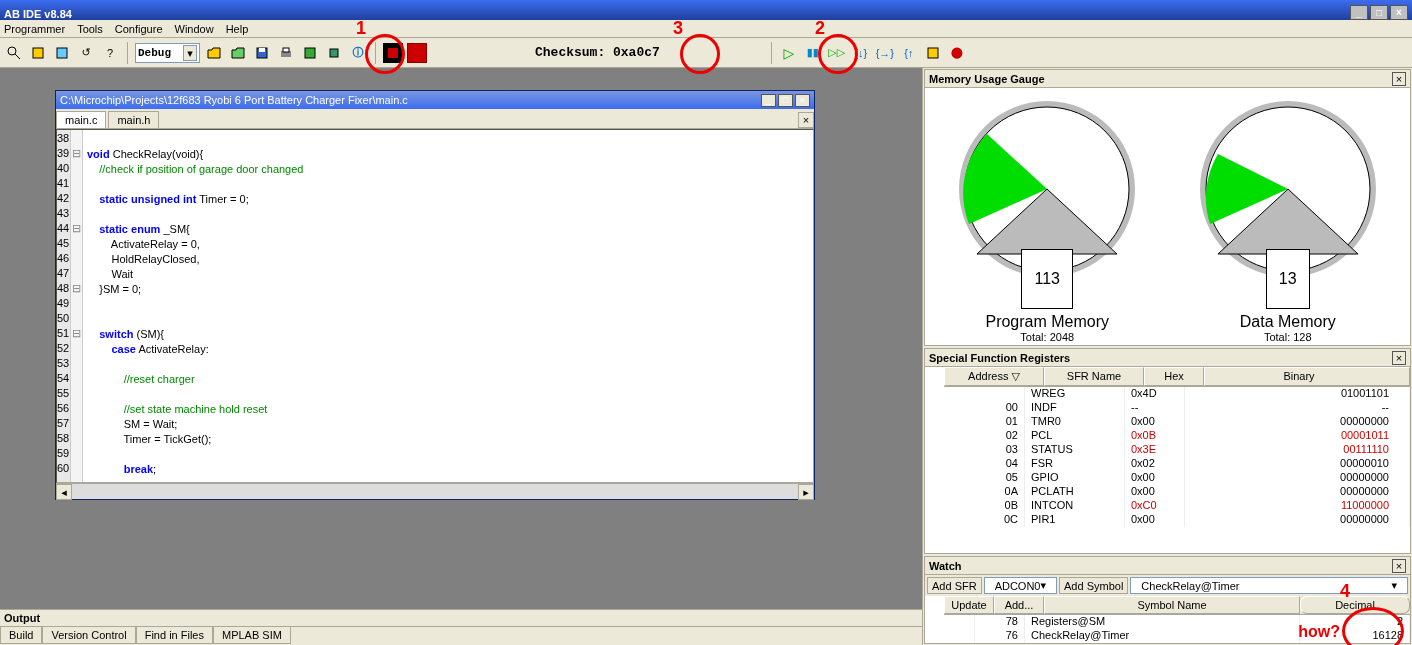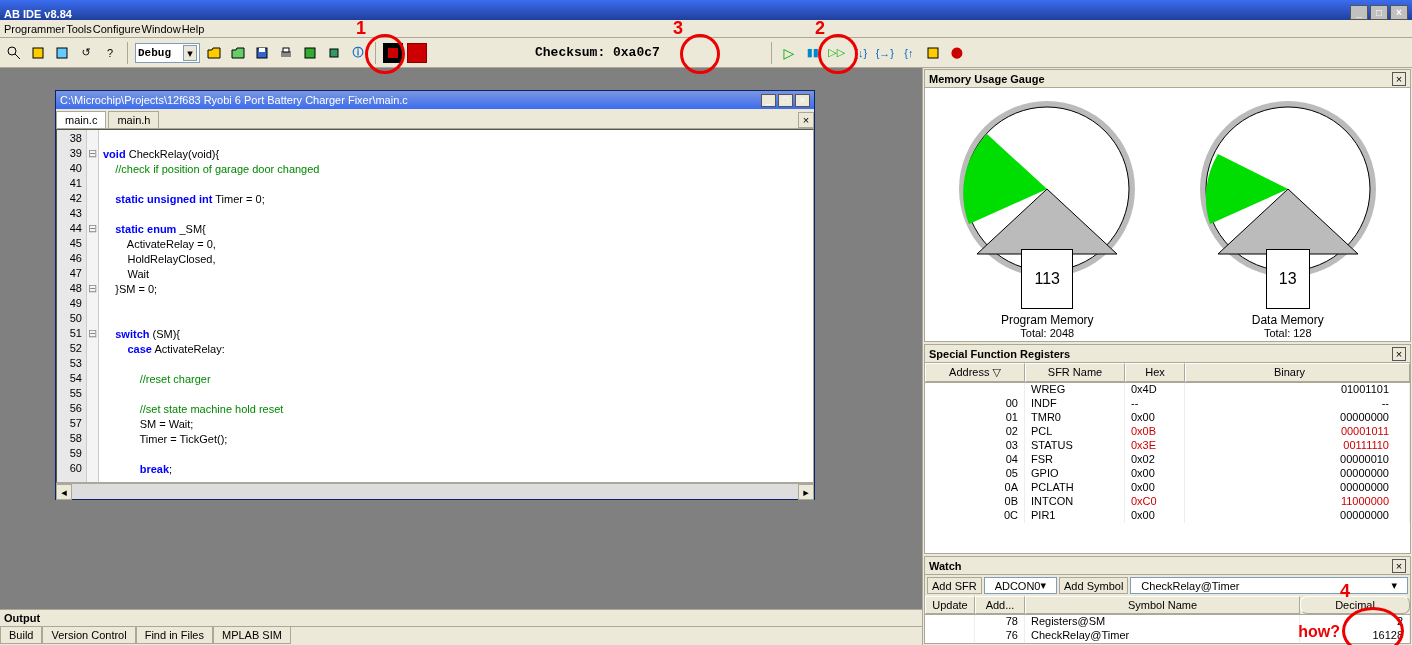--- a/index.html
+++ b/index.html
@@ -1,60 +1,60 @@
 <!DOCTYPE html>
 <html><head>
 <meta charset="utf-8">
 <style>
 * { margin:0; padding:0; box-sizing:border-box; font-family: Tahoma, Arial, sans-serif; font-size:11px; }
 body { background:#ece9d8; width:1412px; height:645px; overflow:hidden; position:relative; }
 .titlebar { background:linear-gradient(#3c6df0,#1e3f9c); color:#fff; height:20px; display:flex; align-items:flex-end; padding:0 4px; font-weight:bold; font-size:12px; justify-content:space-between;}
 .titlebar .wbtns { display:flex; gap:2px;}
 .titlebar .wbtn { width:18px; height:15px; background:#c0c0c0; border:1px solid #555; text-align:center; line-height:13px; font-size:10px; cursor:pointer;}
-.menubar { background:#ece9d8; height:18px; display:flex; align-items:center; padding:0 4px; gap:1px; border-bottom:1px solid #aca899;}
+.menubar { background:#ece9d8; height:18px; display:flex; align-items:center; padding:0 4px; gap:12px; border-bottom:1px solid #aca899;}
 .menubar span { cursor:pointer; }
 .toolbar { background:#ece9d8; height:30px; display:flex; align-items:center; padding:2px 4px; border-bottom:1px solid #aca899; gap:4px; position:relative;}
 .tbtn { width:20px; height:20px; border:1px solid #ece9d8; display:flex; align-items:center; justify-content:center; cursor:pointer; position:relative;}
 .sep { width:1px; height:22px; background:#aca899; margin:0 3px;}
 .dropdown { height:20px; border:1px solid #7f9db9; background:#fff; padding:0 2px; display:flex; align-items:center; min-width:65px;}
 .dropdown .arrow { margin-left:auto; border:1px solid #7f9db9; width:14px; height:16px; background:#ece9d8; text-align:center; line-height:14px;}
 .checksum { font-family:'Courier New',monospace; font-weight:bold; font-size:13px; margin-left:20px;}
 .redcircle { position:absolute; border:3px solid #e00; border-radius:50%; pointer-events:none; z-index:50;}
 .redlabel { position:absolute; color:#e00; font-weight:bold; font-size:18px; z-index:50;}
 .workspace { display:flex; height:calc(100% - 68px);}
 .leftpane { flex:1; background:#808080; position:relative; padding:20px;}
 .codewin { position:absolute; left:55px; top:22px; width:760px; height:410px; background:#ece9d8; border:1px solid #0a246a; display:flex; flex-direction:column;}
 .codewin .cwtitle { background:linear-gradient(#7a96df,#3c6df0); color:#fff; height:18px; display:flex; align-items:center; padding:0 4px; font-size:11px; justify-content:space-between;}
 .codewin .cwtitle .wbtns { display:flex; gap:2px;}
 .codewin .cwtitle .wbtn { width:15px; height:13px; background:#ece9d8; border:1px solid #555; text-align:center; line-height:11px; font-size:9px;}
 .tabs { display:flex; background:#ece9d8; height:20px; border-bottom:1px solid #aca899; align-items:end;}
 .tab { padding:2px 8px; border:1px solid #aca899; border-bottom:none; background:#ece9d8; margin-right:2px; cursor:pointer; font-size:11px;}
 .tab.active { background:#fff;}
 .tabclose { margin-left:auto; width:16px; height:16px; border:1px solid #aca899; text-align:center; line-height:14px; cursor:pointer;}
 .codebody { flex:1; display:flex; background:#fff; overflow:hidden; border:1px inset #aca899;}
-.gutter { background:#e8e8e8; width:30px; text-align:right; padding:2px 4px 2px 0; font-family:'Courier New',monospace; font-size:12px; color:#000; border-right:1px solid #ccc;}
+.gutter { background:#e8e8e8; width:14px; text-align:right; padding:2px 4px 2px 0; font-family:'Courier New',monospace; font-size:12px; color:#000; border-right:1px solid #ccc;}
 .foldcol { width:12px; background:#f4f4f4; border-right:1px solid #ccc; font-family:monospace; font-size:10px; text-align:center; padding-top:2px; position:relative;}
 .code { flex:1; font-family:'Courier New',monospace; font-size:12px; padding:2px 4px; white-space:pre; line-height:15px; overflow:hidden;}
 .codeline { height:15px; }
 .kw { color:#00f; font-weight:bold;}
 .cmt { color:#080;}
 .hscroll { height:16px; background:#ece9d8; border-top:1px solid #aca899; display:flex;}
 .hscroll .sbtn { width:16px; height:16px; border:1px solid #aca899; background:#ece9d8; text-align:center; line-height:14px;}
 .rightpane { width:490px; background:#ece9d8; display:flex; flex-direction:column; border-left:1px solid #aca899;}
 .panel { border:1px solid #aca899; margin:1px; display:flex; flex-direction:column;}
 .panelhdr { background:#ece9d8; height:18px; display:flex; align-items:center; padding:0 4px; font-weight:bold; border-bottom:1px solid #aca899; justify-content:space-between;}
 .panelhdr .x { width:14px; height:14px; border:1px solid #555; text-align:center; line-height:12px; cursor:pointer; font-weight:normal;}
 .gauges { display:flex; justify-content:space-around; padding:6px 2px 2px 2px; background:#fff;}
 .gaugebox { text-align:center;}
 .gaugebox svg { display:block; margin:0 auto;}
 .gval { border:1px solid #000; background:#fff; padding:20px 12px; font-size:16px; display:inline-block; margin-top:-28px; position:relative; z-index:2;}
-.glabel { font-size:12px; margin-top:4px;}
+.glabel { font-size:16px; margin-top:4px;}
 .gtotal { font-size:11px;}
 .sfrtable { background:#fff; flex:1; overflow:hidden;}
-.gridhdr { display:flex; background:#ece9d8; border-bottom:1px solid #aca899;}
+.gridhdr { display:flex; background:#ece9d8; border-bottom:1px solid #aca899;margin-left:19px;}
 .gridhdr div { border:1px solid #fff; border-right:1px solid #aca899; border-bottom:1px solid #aca899; padding:2px 4px; text-align:center; background:#ece9d8;}
 .gridrow { display:flex; font-family:'Courier New',monospace; font-size:11px; height:14px;}
 .gridrow.sel { background:#fff;}
 .gridrow div { padding:0 6px; border-right:1px solid #eee;}
 .col-addr { width:100px; text-align:right;}
 .col-name { width:100px;}
 .col-hex  { width:60px; text-align:left;}
 .col-bin  { flex:1; text-align:right; padding-right:20px !important;}
 .red { color:#c00;}
 .watchctrl { display:flex; padding:2px; gap:2px; background:#ece9d8;}

